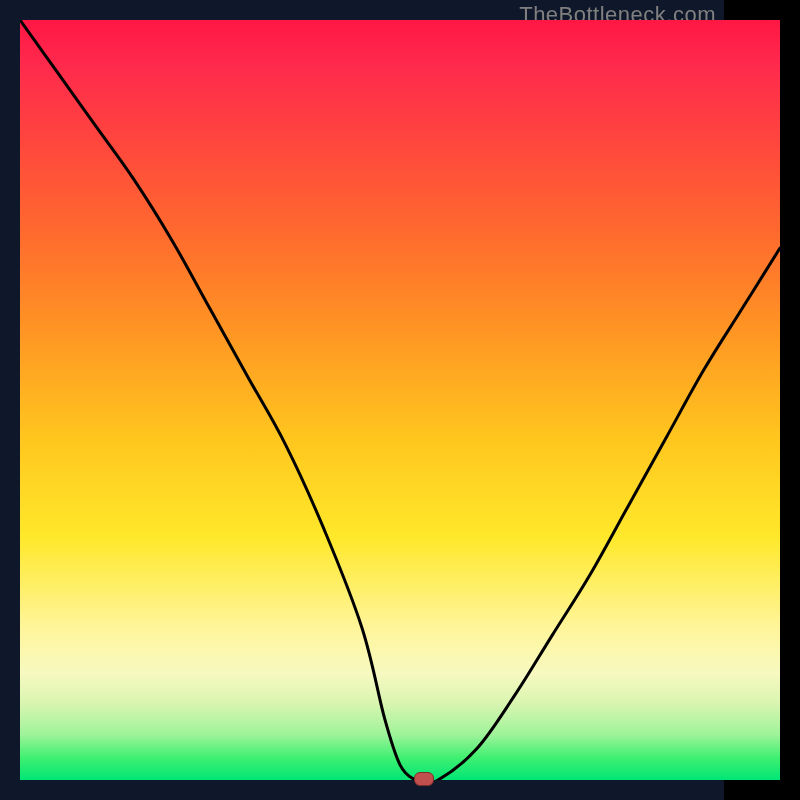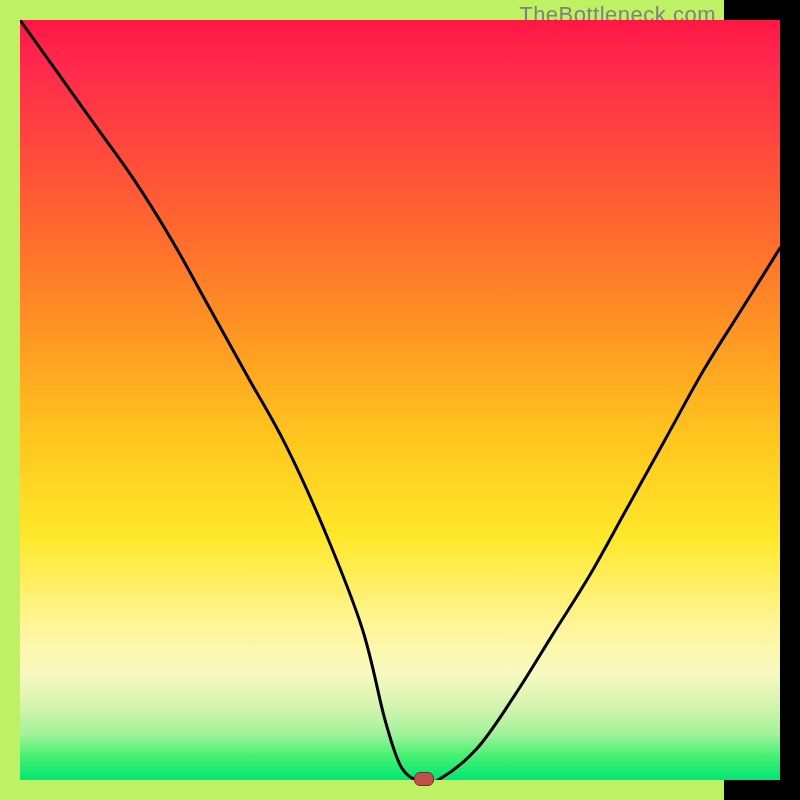--- a/index.html
+++ b/index.html
@@ -7,21 +7,21 @@
     padding: 0;
     width: 800px;
     height: 800px;
     background: #000;
     overflow: hidden;
   }
   .frame {
     position: relative;
     width: 724px;
     height: 800px;
-    background: #bef264;
+    background: #0f172a;
   }
   .plot-area {
     position: absolute;
     left: 20px;
     top: 20px;
     width: 760px;
     height: 760px;
     
     background: linear-gradient(
       to bottom,

